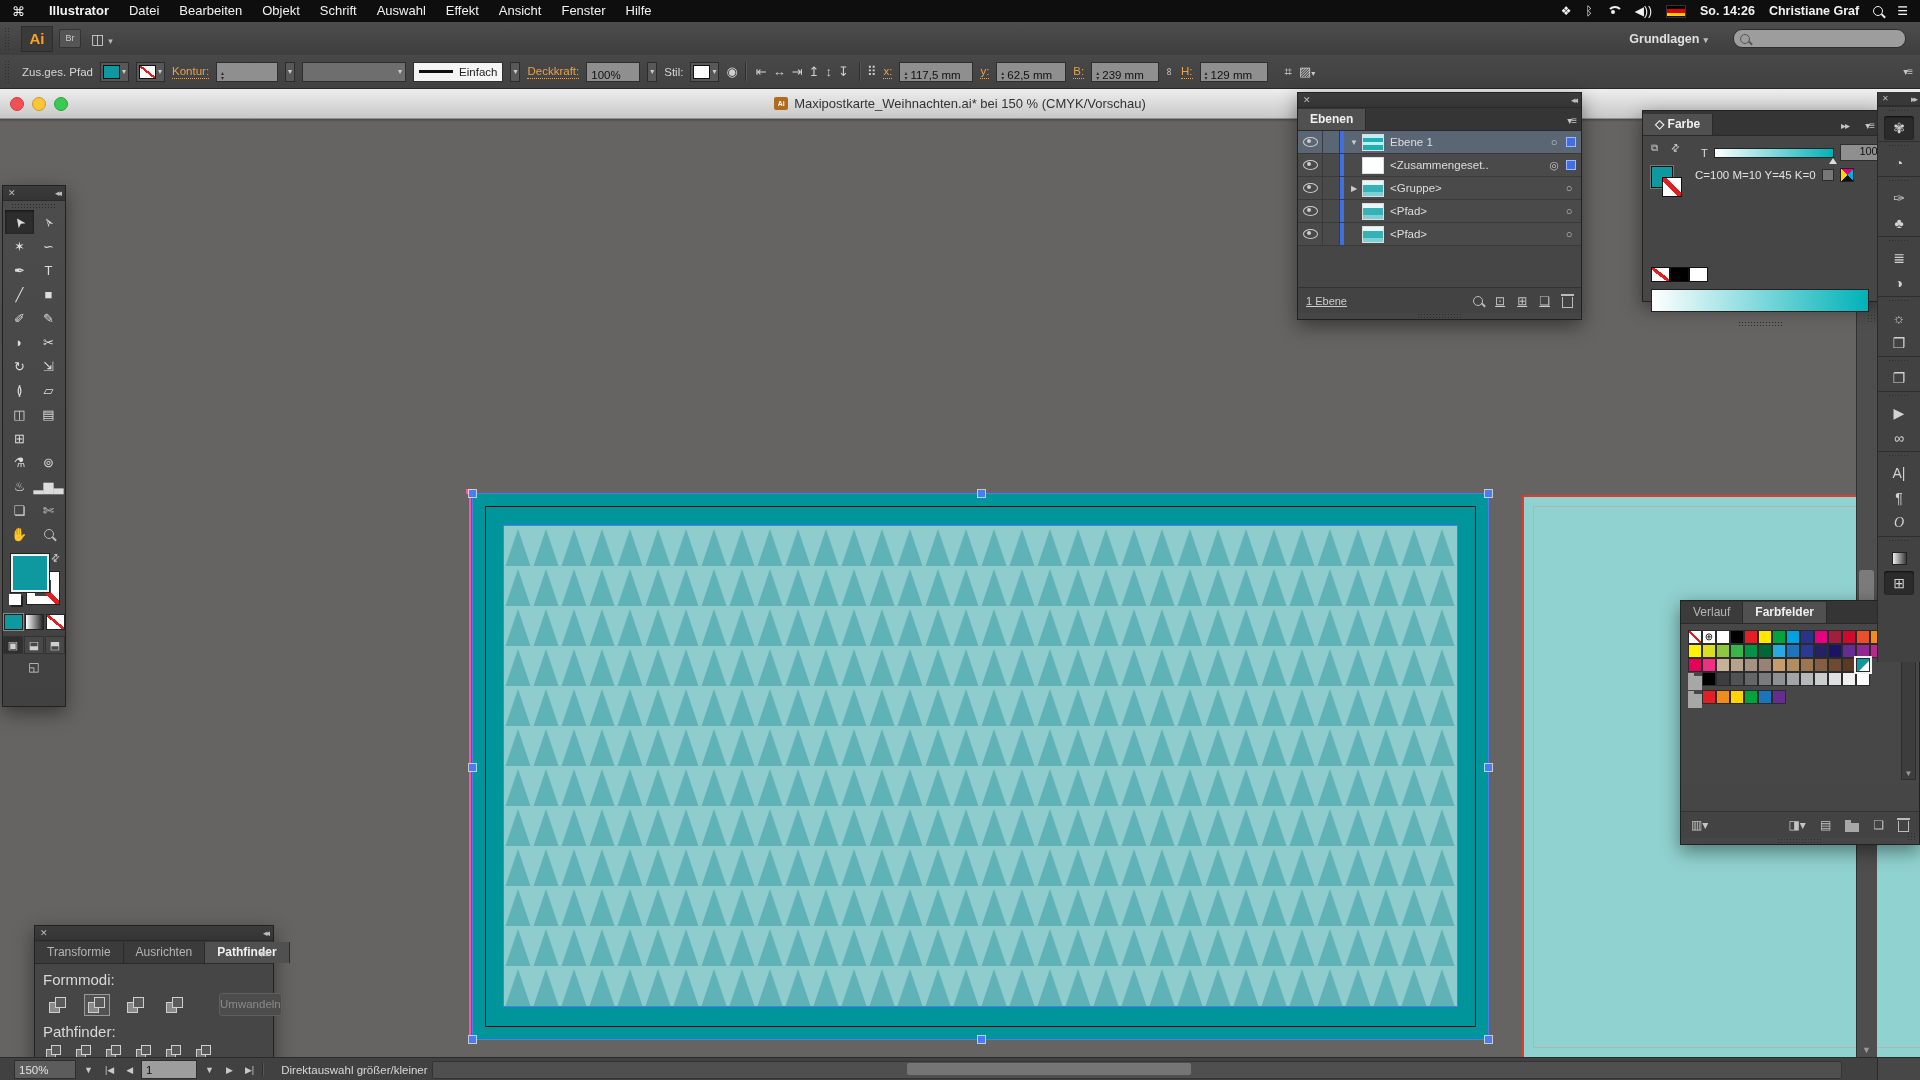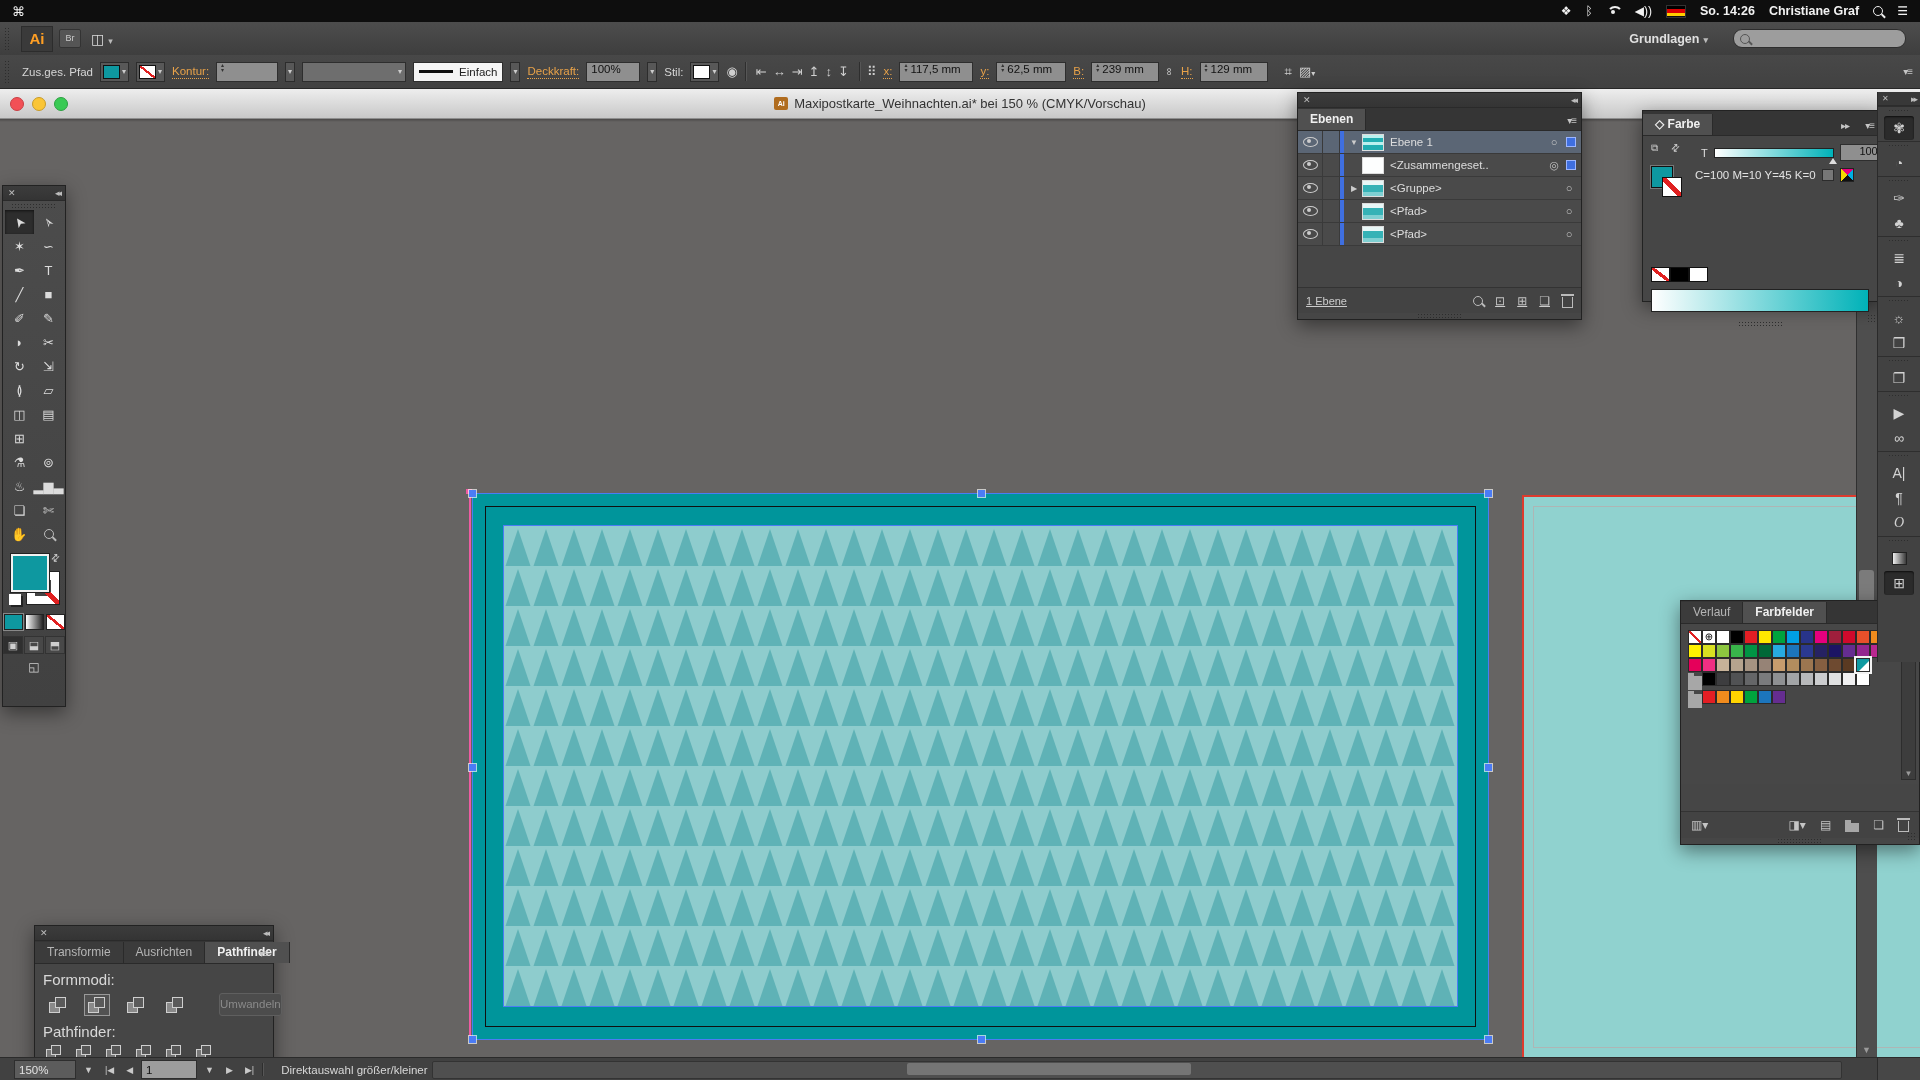--- a/index.html
+++ b/index.html
@@ -52,21 +52,21 @@
           background:linear-gradient(#484848,#414141);border-bottom:1px solid #272727;
           display:flex;align-items:center;gap:7px;color:#d6d6d6;font-size:11.5px;}
   .optlabel{color:#d6d6d6;}
   .hotlabel{color:#e8a249;border-bottom:1px dotted #e8a249;line-height:13px;}
   .swbtn{display:flex;align-items:center;background:#585858;border:1px solid #2c2c2c;height:18px;padding:0 2px;gap:2px;}
   .swchip{width:15px;height:12px;border:1px solid #111;}
   .swchip.fill{background:var(--fill-teal,#0e98a0);}
   .swchip.nonechip,.sw.none{background:linear-gradient(to top right,#fff 44%,#e02020 44%,#e02020 56%,#fff 56%);}
   .swchip.white{background:#fff;}
   .ddcaret{font-size:8px;color:#ccc;}
-  .field{height:18px;background:#8f8f8f;border:1px solid #2e2e2e;color:#111;display:flex;align-items:flex-start;
+  .field{height:18px;background:#8f8f8f;border:1px solid #2e2e2e;color:#111;display:flex;align-items:flex-end;
          padding:0 4px;gap:3px;}
   .spin{display:flex;flex-direction:column;font-size:6px;line-height:5px;color:#333;}
   .dropfield{height:18px;background:#6e6e6e;border:1px solid #2e2e2e;display:flex;align-items:center;
              justify-content:flex-end;padding:0 3px;}
   .brushfield{height:18px;background:#f5f5f5;border:1px solid #2e2e2e;color:#222;display:flex;
               align-items:center;padding:0 5px;gap:6px;}
   .brushline{width:34px;height:3px;background:#111;}
   .alignic{font-size:13px;color:#cfcfcf;padding:0 3px;}
   .obicon{font-size:13px;color:#cfcfcf;}
   .chain{display:inline-block;transform:rotate(90deg);font-size:11px;color:#ccc;}
@@ -258,20 +258,32 @@
   .dock-btn.active{background:#2b2b2b;box-shadow:inset 0 1px 2px rgba(0,0,0,.7);}
   .dock-btn .ital{font-style:italic;font-family:"Liberation Serif",serif;}
 </style>
 </head>
 <body>
 
 <div id="app" class="noselect" style="--pasteboard: #666463; --card-border: #00959b; --pattern-bg: #8ecccd; --pattern-triangle: #5fb2b6; --artboard2-fill: #90d2cf; --bleed-red: #dd3b2e; --selection-blue: #4b7cf5; --fill-teal: #0e98a0;">
 
   <div class="menubar">
     <span class="apple">⌘</span>
+    <div class="menu-items">
+        <span class="menu-item mb">Illustrator</span>
+        <span class="menu-item">Datei</span>
+        <span class="menu-item">Bearbeiten</span>
+        <span class="menu-item">Objekt</span>
+        <span class="menu-item">Schrift</span>
+        <span class="menu-item">Auswahl</span>
+        <span class="menu-item">Effekt</span>
+        <span class="menu-item">Ansicht</span>
+        <span class="menu-item">Fenster</span>
+        <span class="menu-item">Hilfe</span>
+      </div>
     <div class="menu-status">
       <span class="mi">❖</span>
       <span class="mi">ᛒ</span>
       <span class="wifi"></span>
       <span class="mi">◀))</span>
       <span class="flag">
           <i class="f1"></i>
           <i class="f2"></i>
           <i class="f3"></i>
         </span>

